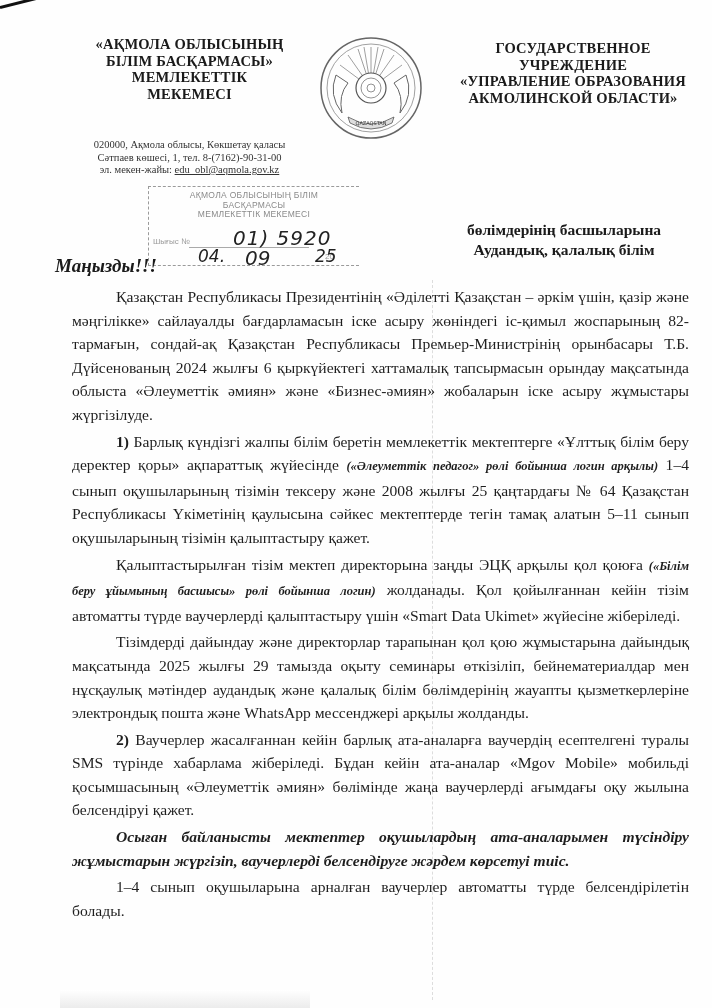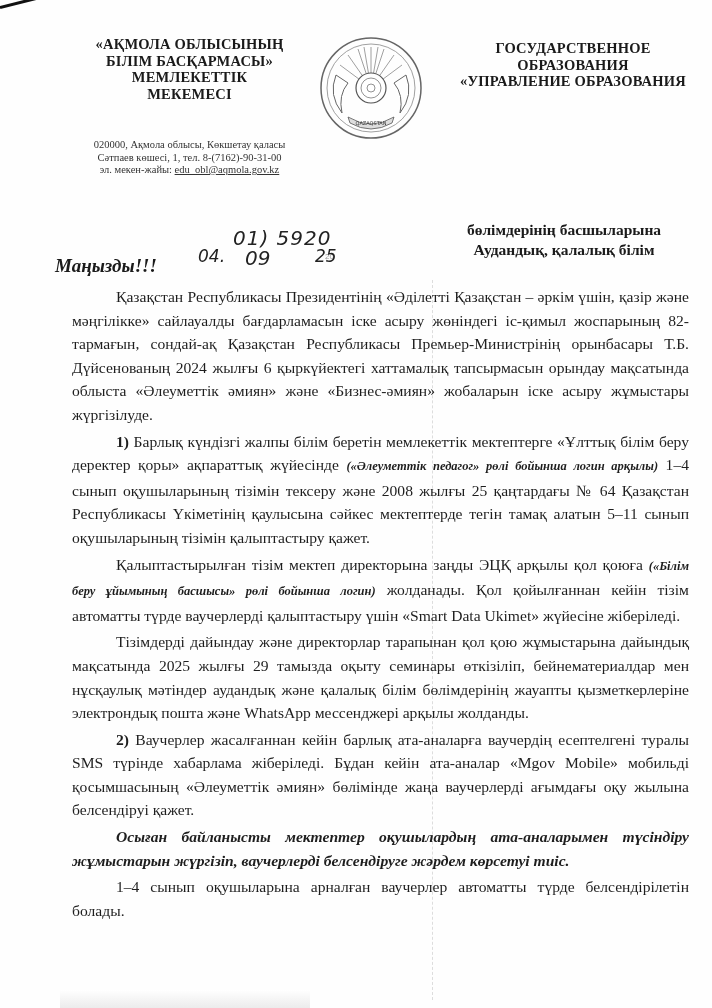--- a/index.html
+++ b/index.html
@@ -91,25 +91,35 @@
     <circle cx="53" cy="53" r="15" fill="#fff" stroke="#555" stroke-width="1.2"></circle>
     <circle cx="53" cy="53" r="10" fill="none" stroke="#777" stroke-width="0.8"></circle>
     <circle cx="53" cy="53" r="4" fill="none" stroke="#777" stroke-width="0.8"></circle>
     <path d="M30 82 Q53 96 76 82 L74 88 Q53 100 32 88 Z" fill="#ddd" stroke="#555" stroke-width="0.8"></path>
     <text x="53" y="90" font-size="5" text-anchor="middle" fill="#333" font-family="DejaVu Sans, sans-serif">QAZAQSTAN</text>
   </svg>
 
   <div class="org org-ru">
     <div class="org-title">
       <div>ГОСУДАРСТВЕННОЕ</div>
-      <div>ОБРАЗОВАНИЯ</div>
+      <div>УЧРЕЖДЕНИЕ</div>
       <div>«УПРАВЛЕНИЕ ОБРАЗОВАНИЯ</div>
+      <div>АКМОЛИНСКОЙ ОБЛАСТИ»</div>
     </div>
   </div>
 
+  <div class="stamp">
+    <div class="stamp-text">
+      <div>АҚМОЛА ОБЛЫСЫНЫҢ БІЛІМ</div>
+      <div>БАСҚАРМАСЫ</div>
+      <div>МЕМЛЕКЕТТІК МЕКЕМЕСІ</div>
+    </div>
+    <div class="stamp-label">Шығыс №</div>
+    <div class="stamp-line"></div>
+  </div>
   <div class="hw hw-num">01) 5920</div>
   <div class="hw hw-date1">04.</div>
   <div class="hw hw-date2">09</div>
   <div class="hw-prefix">20</div>
   <div class="hw hw-date3">25</div>
 
   <div class="important">Маңызды!!!</div>
 
   <div class="addressee">
     <div>бөлімдерінің басшыларына</div>

